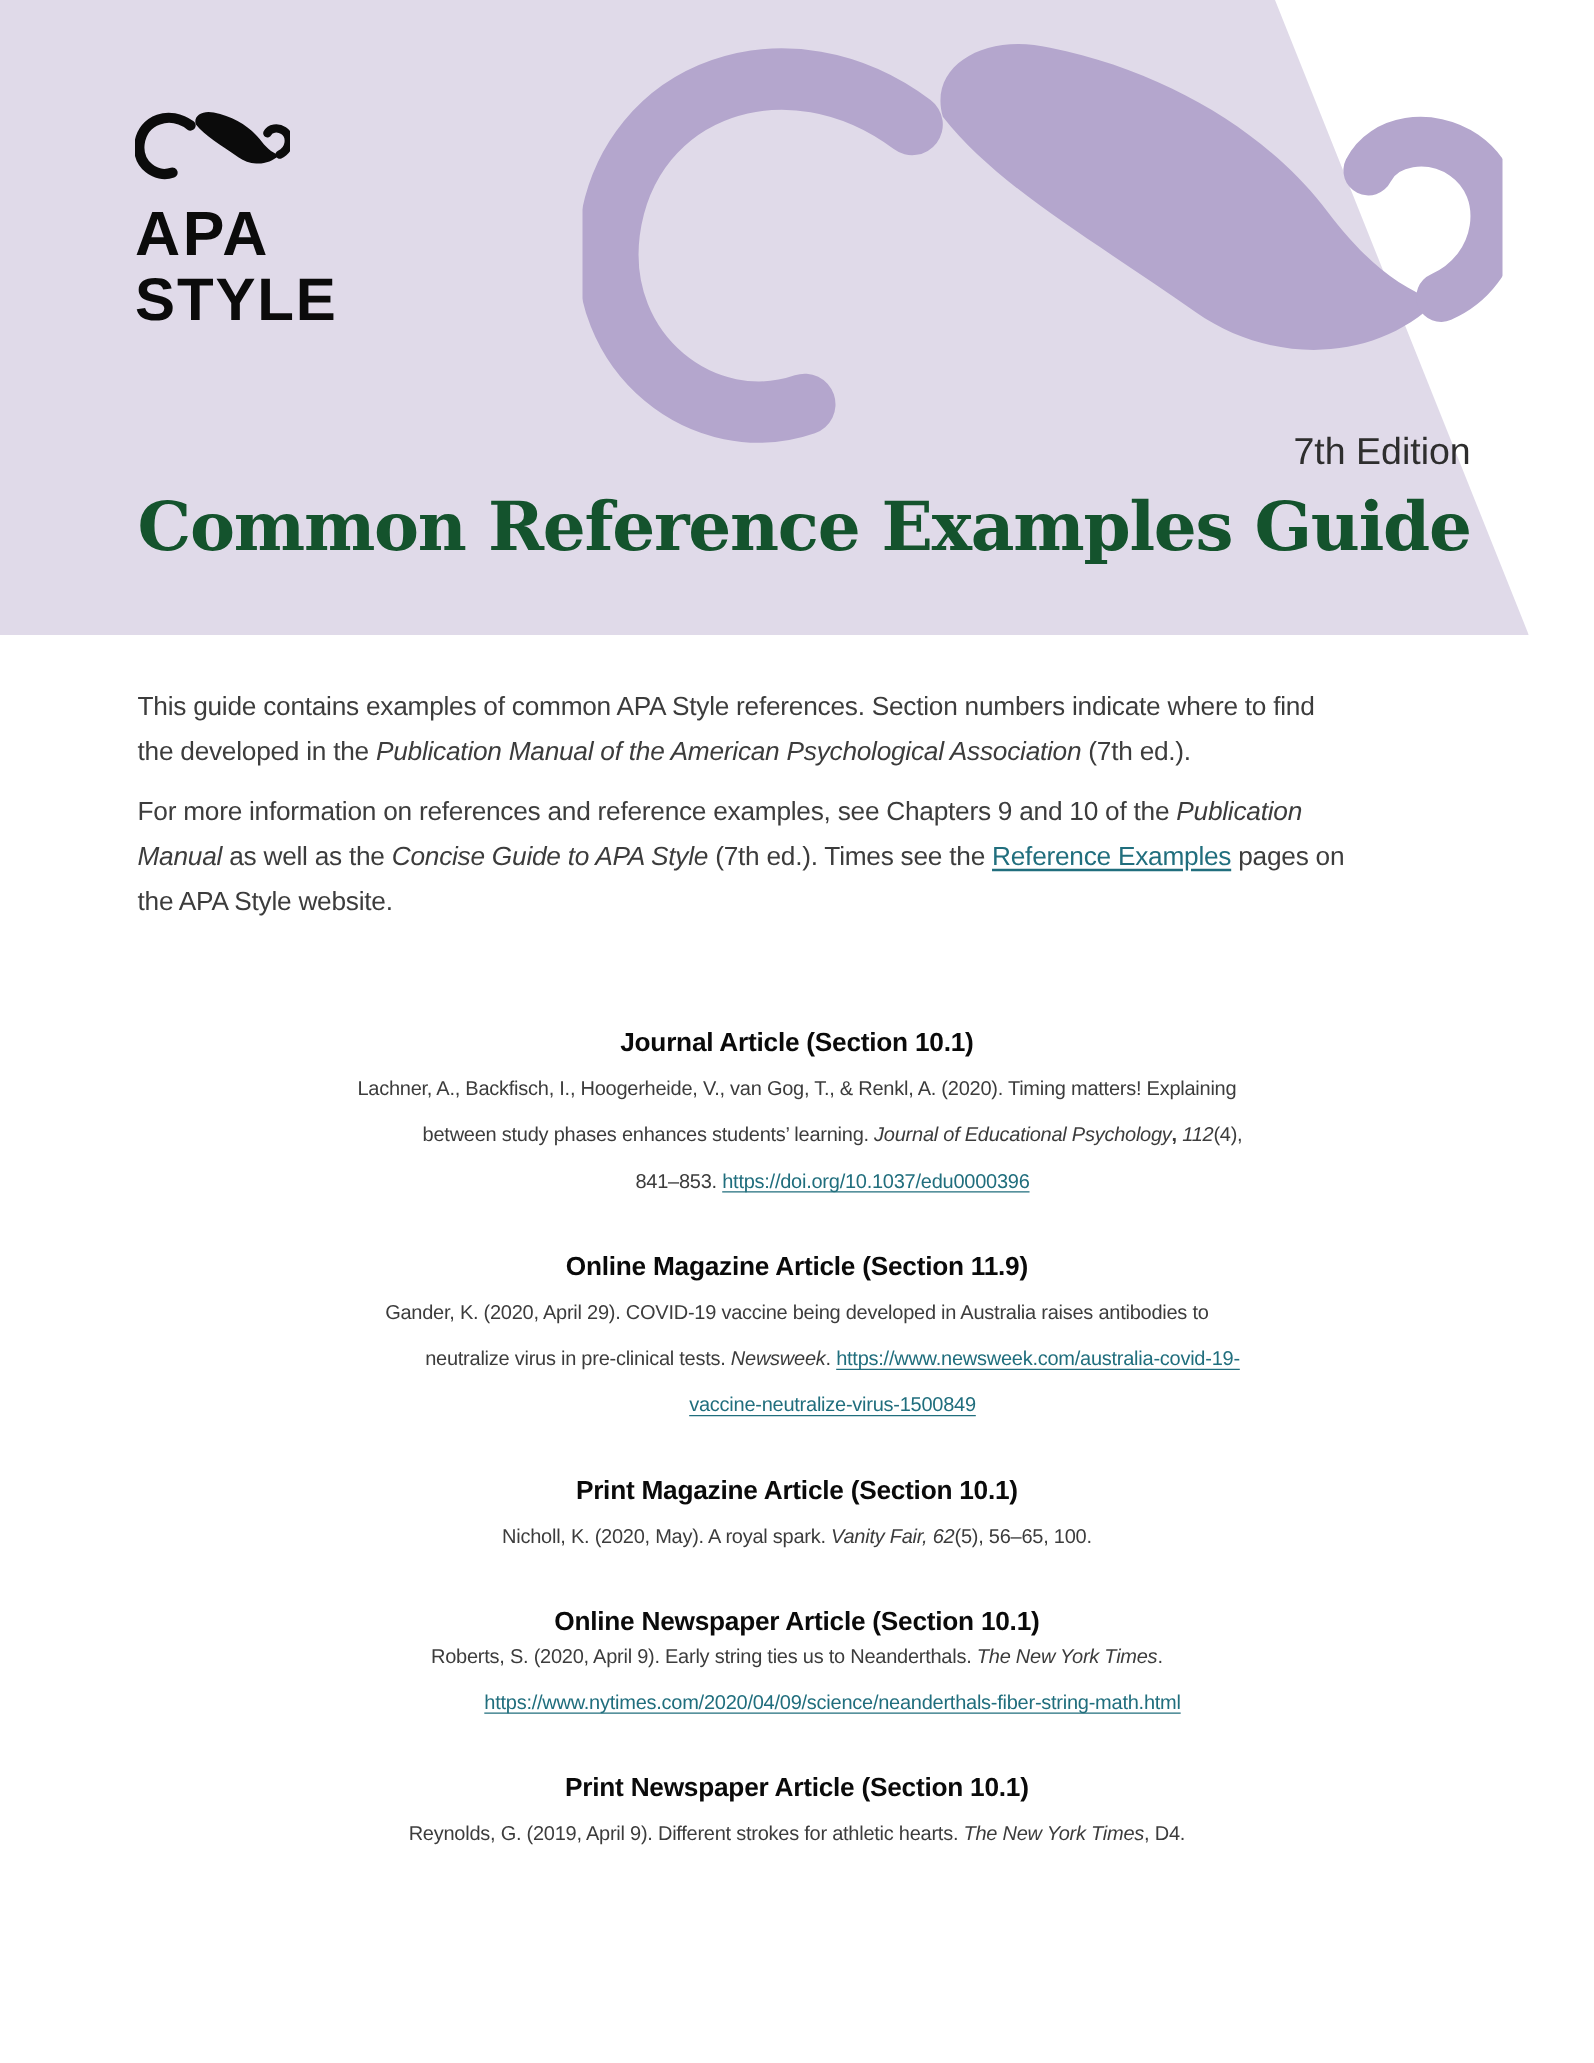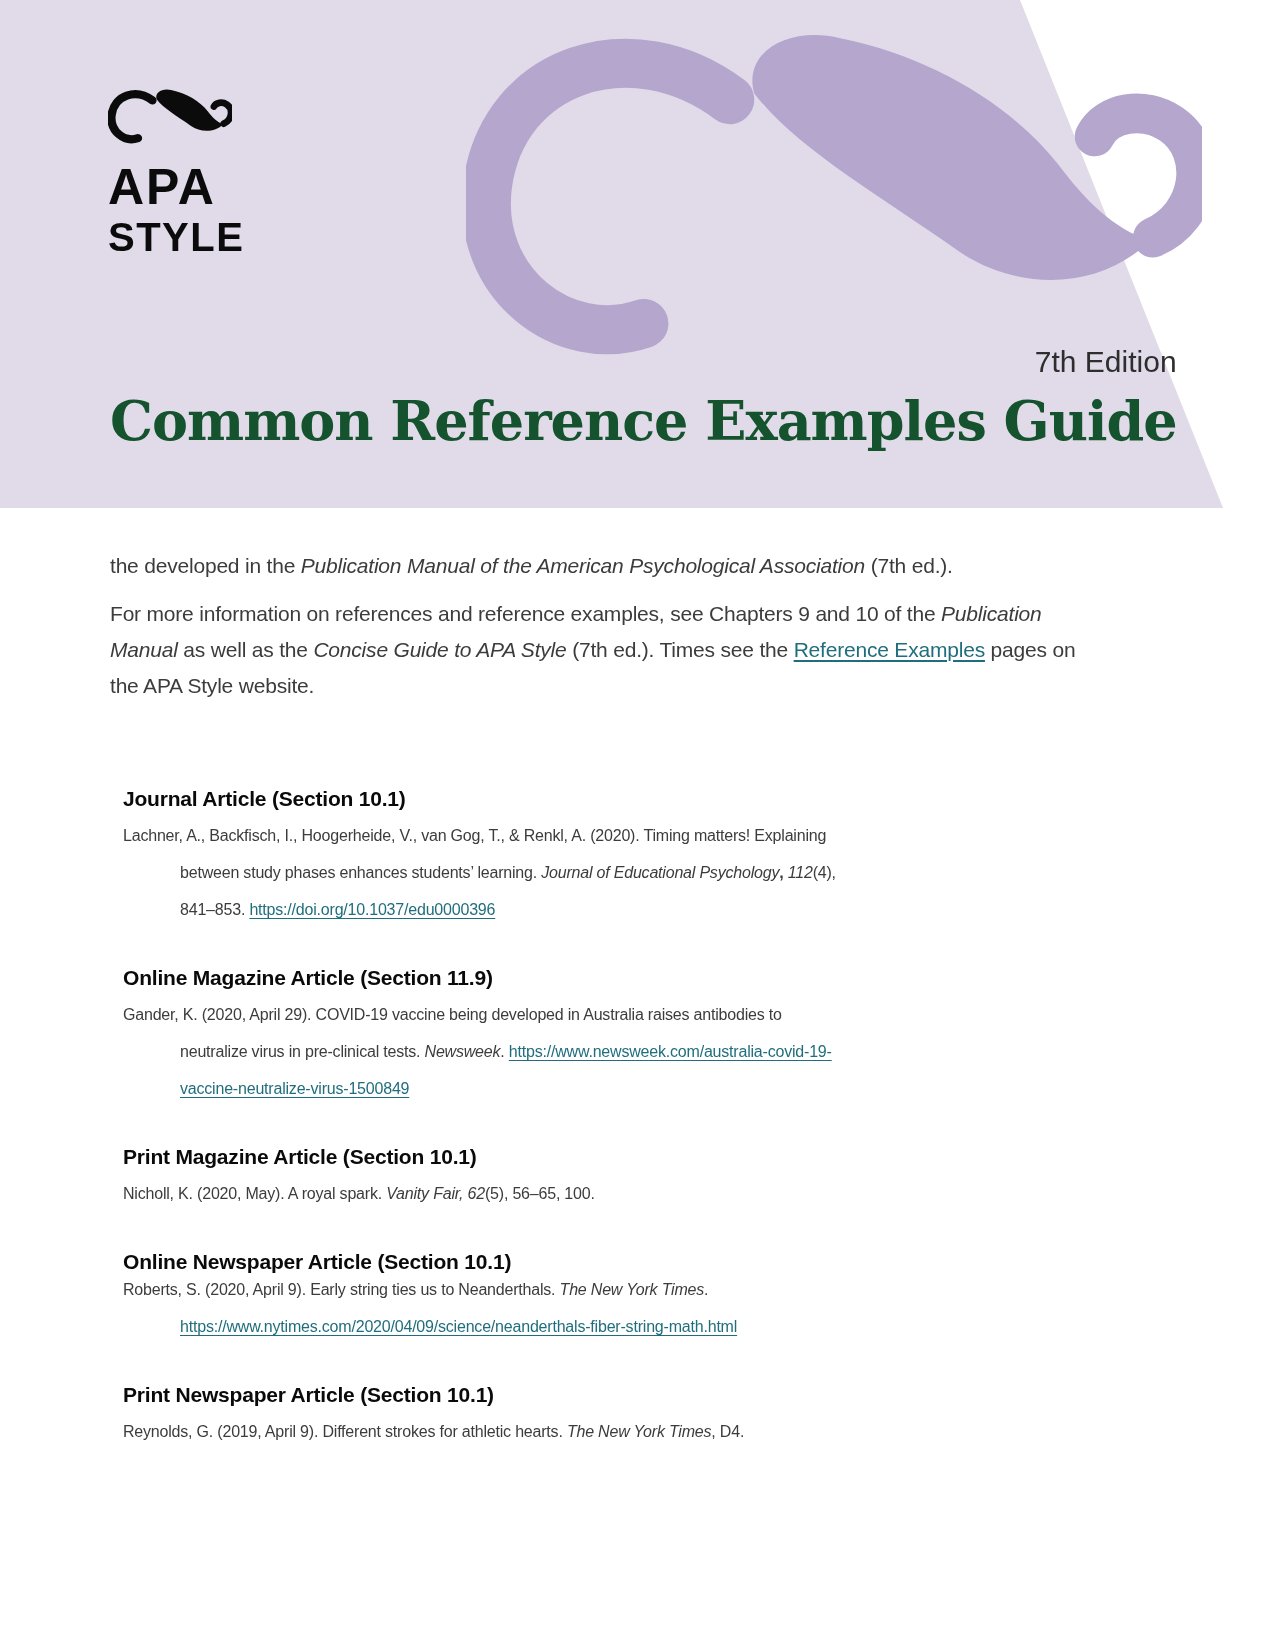--- a/index.html
+++ b/index.html
@@ -22,35 +22,35 @@
     clip-path:polygon(0 0,1020px 0,1223px 508px,0 508px);
   }
   .swirl{position:absolute;left:466px;top:26px;width:736px;height:368px;}
   .swirl .fil{fill:var(--swirl);}
   .swirl .stk{fill:none;stroke:var(--swirl);stroke-linecap:round;}
   .logo{position:absolute;left:108px;top:88px;color:var(--ink);}
   .logo-mark{display:block;width:124px;height:62px;}
   .logo-mark .fil{fill:var(--ink);}
   .logo-mark .stk{fill:none;stroke:var(--ink);stroke-linecap:round;}
   .logo-line1{font-size:50px;font-weight:bold;letter-spacing:2px;line-height:1;margin-top:12px;}
-  .logo-line2{font-size:40px;font-weight:bold;letter-spacing:1.5px;line-height:1;margin-top:5px;}
+  .logo-line2{font-size:48px;font-weight:bold;letter-spacing:1.5px;line-height:1;margin-top:5px;}
   .title-block{position:absolute;left:110px;top:344px;text-align:right;}
   .edition{font-size:30px;color:#2E2E2E;line-height:1.2;}
   .title{
     font-family:"DejaVu Serif", serif;font-size:54px;font-weight:700;
     letter-spacing:-1px;color:#14532d;margin:10px 0 0;line-height:1.15;
   }
   
   main{padding:40px 110px 0;}
   .doc-line{display:block;white-space:nowrap;}
   p.intro{margin:0 0 12px;font-size:21px;letter-spacing:-0.2px;line-height:36px;color:var(--body-text);}
   .it{font-style:italic;}
   .bd{font-weight:bold;}
   a.doc-link{color:var(--link);text-decoration:underline;text-underline-offset:3px;}
-  .ref-list{margin:13px;}
+  .ref-list{margin:3px;text-align:center;}
   .ref-section{margin-top:31px;}
   .ref-section:first-of-type{margin-top:76px;}
   .ref-heading{
     font-size:21px;font-weight:bold;color:#0A0A0A;margin:0;
     line-height:37px;letter-spacing:-0.2px;
   }
   .ref-line{
     font-size:16px;letter-spacing:-0.2px;line-height:37px;
     color:var(--body-text);white-space:nowrap;
   }
@@ -80,20 +80,21 @@
   </div>
 
   <div class="title-block">
     <div class="edition">7th Edition</div>
     <h1 class="title">Common Reference Examples Guide</h1>
   </div>
 </header>
 
 <main>
   <p class="intro">
+    <span class="doc-line"><span>This guide contains examples of common APA Style references. Section numbers indicate where to find</span></span>
     <span class="doc-line"><span>the developed in the </span><span class="it">Publication Manual of the American Psychological Association</span><span> (7th ed.).</span></span>
   </p>
   <p class="intro">
     <span class="doc-line"><span>For more information on references and reference examples, see Chapters 9 and 10 of the </span><span class="it">Publication</span></span>
     <span class="doc-line"><span class="it">Manual</span><span> as well as the </span><span class="it">Concise Guide to APA Style</span><span> (7th ed.). Times see the </span><a href="#" class="doc-link">Reference Examples</a><span> pages on</span></span>
     <span class="doc-line"><span>the APA Style website.</span></span>
   </p>
 
   <div class="ref-list">
   <section class="ref-section">

